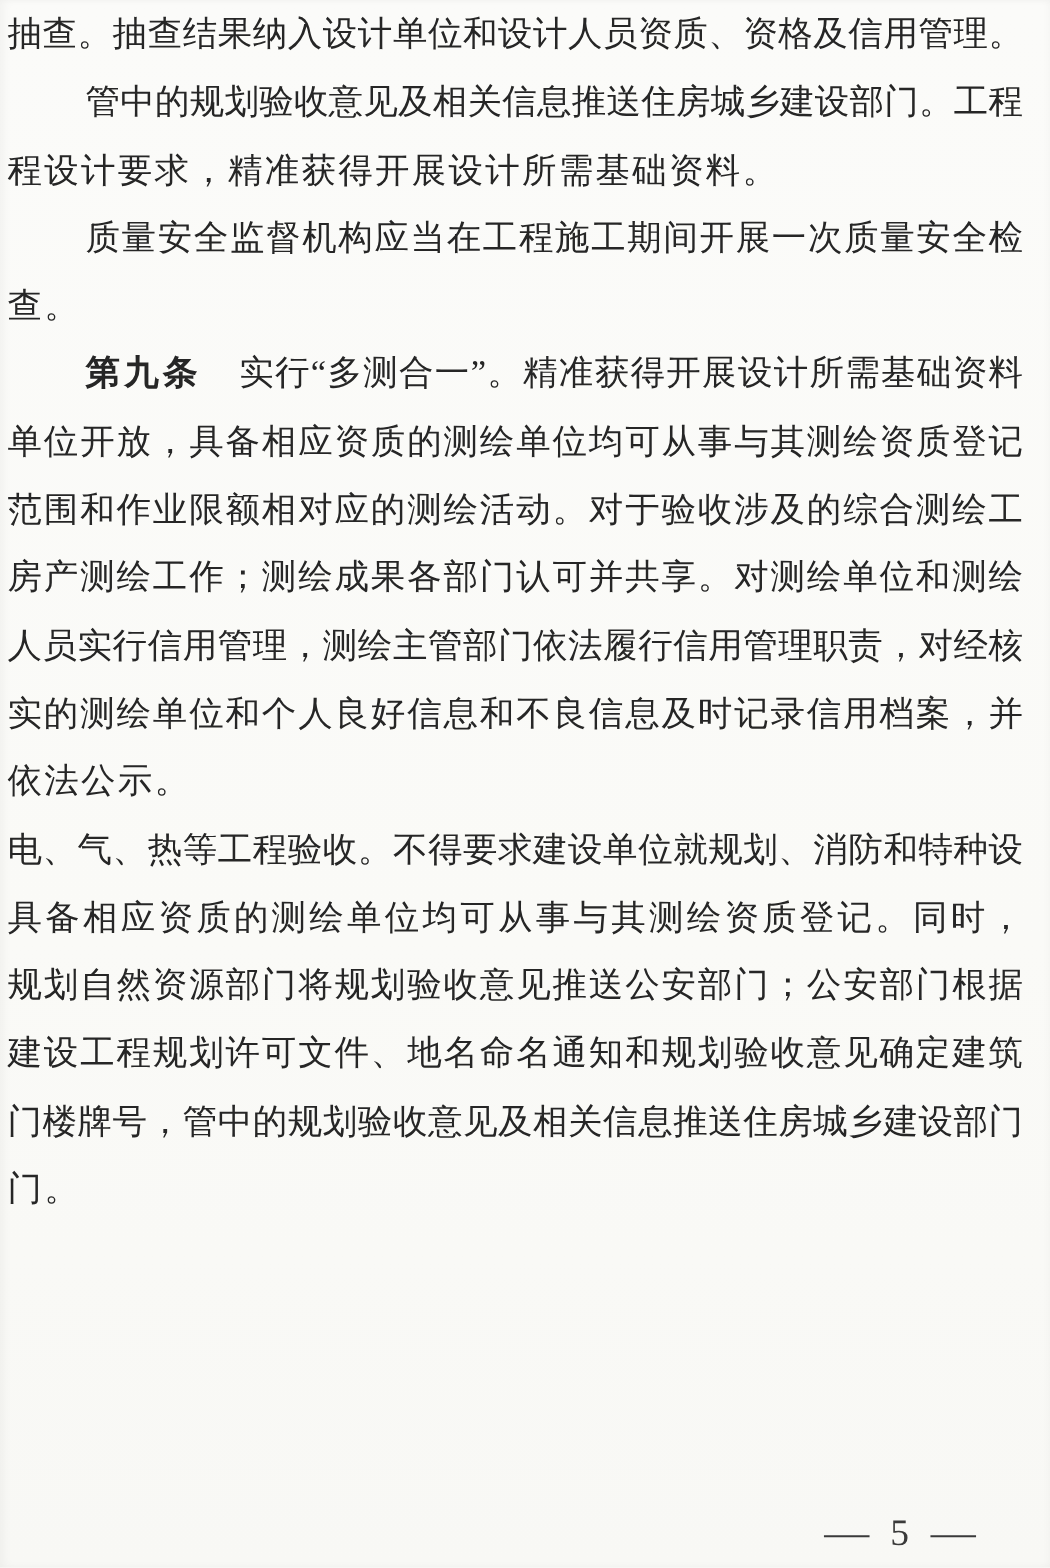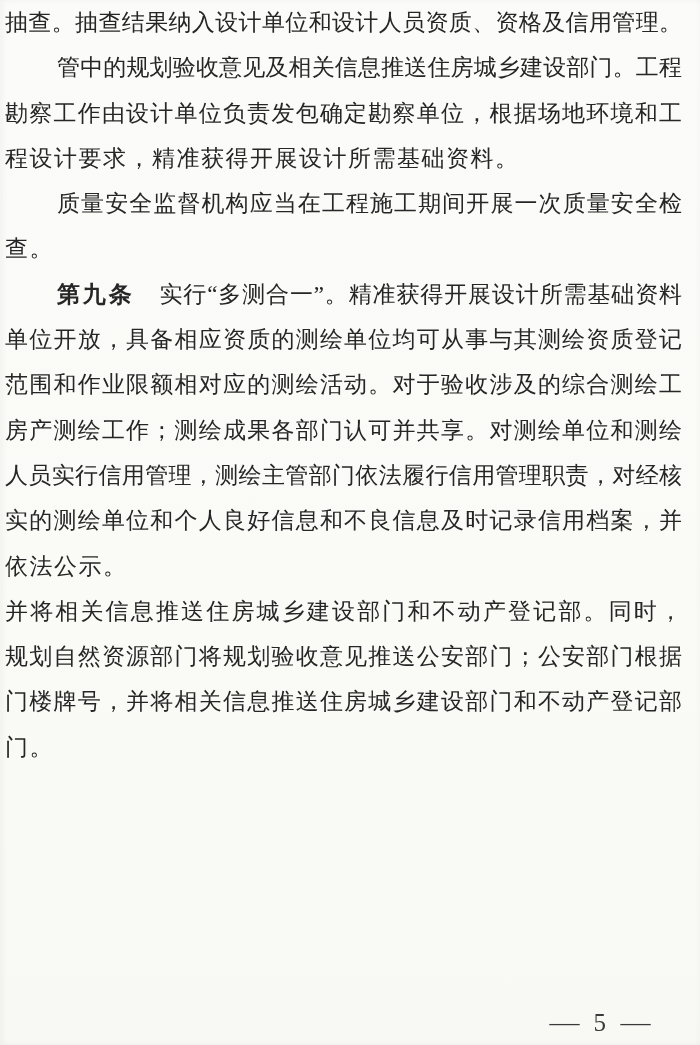--- a/index.html
+++ b/index.html
@@ -67,34 +67,35 @@
     transform: scaleX(1.2);
   }
 </style>
 </head>
 <body>
 
 <div class="page">
   <div class="doc-body">
       <div class="line just">抽查。抽查结果纳入设计单位和设计人员资质、资格及信用管理。</div>
       <div class="line just ind">管中的规划验收意见及相关信息推送住房城乡建设部门。工程</div>
-      <div class="line just">勘察工作由设计单位负责发包确定勘察单位，根据场地环境和工</div>
       <div class="line">程设计要求，精准获得开展设计所需基础资料。</div>
       <div class="line just ind">质量安全监督机构应当在工程施工期间开展一次质量安全检</div>
       <div class="line">查。</div>
       <div class="line just ind"><span class="article">第九条</span><span class="gap"></span><span>实行“多测合一”。精准获得开展设计所需基础资料</span></div>
       <div class="line just">单位开放，具备相应资质的测绘单位均可从事与其测绘资质登记</div>
       <div class="line just">范围和作业限额相对应的测绘活动。对于验收涉及的综合测绘工</div>
       <div class="line just">房产测绘工作；测绘成果各部门认可并共享。对测绘单位和测绘</div>
       <div class="line just">人员实行信用管理，测绘主管部门依法履行信用管理职责，对经核</div>
       <div class="line just">实的测绘单位和个人良好信息和不良信息及时记录信用档案，并</div>
       <div class="line">依法公示。</div>
-      <div class="line just">并将相关信息推送住房城乡建设部门和不动产登记部。同时，</div>
+      <div class="line just">电、气、热等工程验收。不得要求建设单位就规划、消防和特种设</div>
+      <div class="line just">具备相应资质的测绘单位均可从事与其测绘资质登记。同时，</div>
       <div class="line just">规划自然资源部门将规划验收意见推送公安部门；公安部门根据</div>
-      <div class="line just">门楼牌号，并将相关信息推送住房城乡建设部门和不动产登记部</div>
+      <div class="line just">建设工程规划许可文件、地名命名通知和规划验收意见确定建筑</div>
+      <div class="line just">门楼牌号，管中的规划验收意见及相关信息推送住房城乡建设部门</div>
       <div class="line">门。</div>
     </div>
   <div class="footer">
     <span class="dash">—</span>
     <span class="num">5</span>
     <span class="dash">—</span>
   </div>
 </div>
 
 </body></html>

